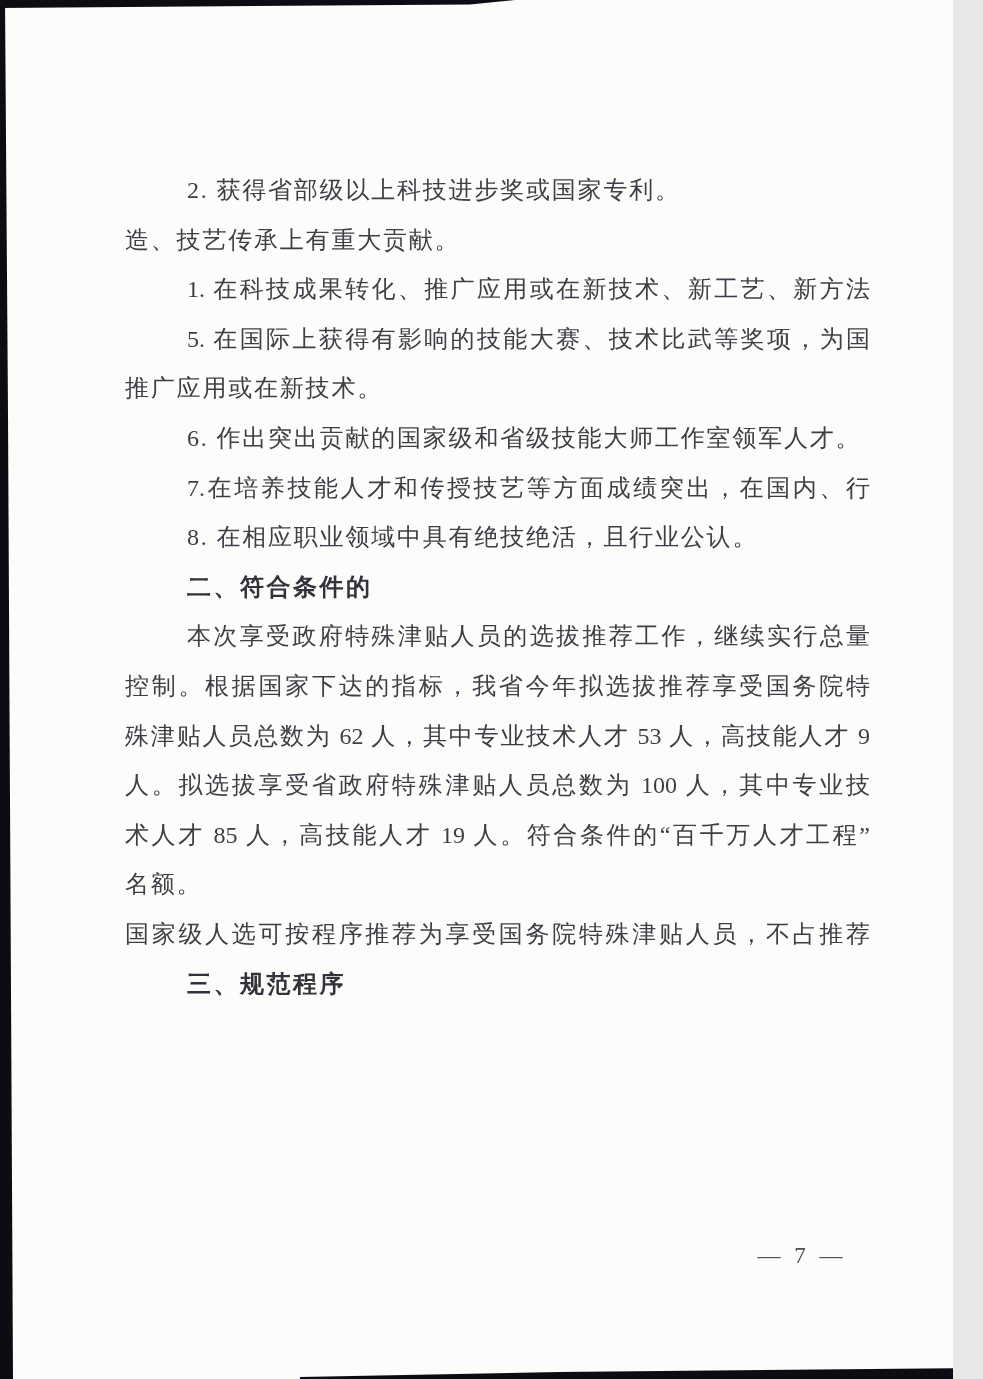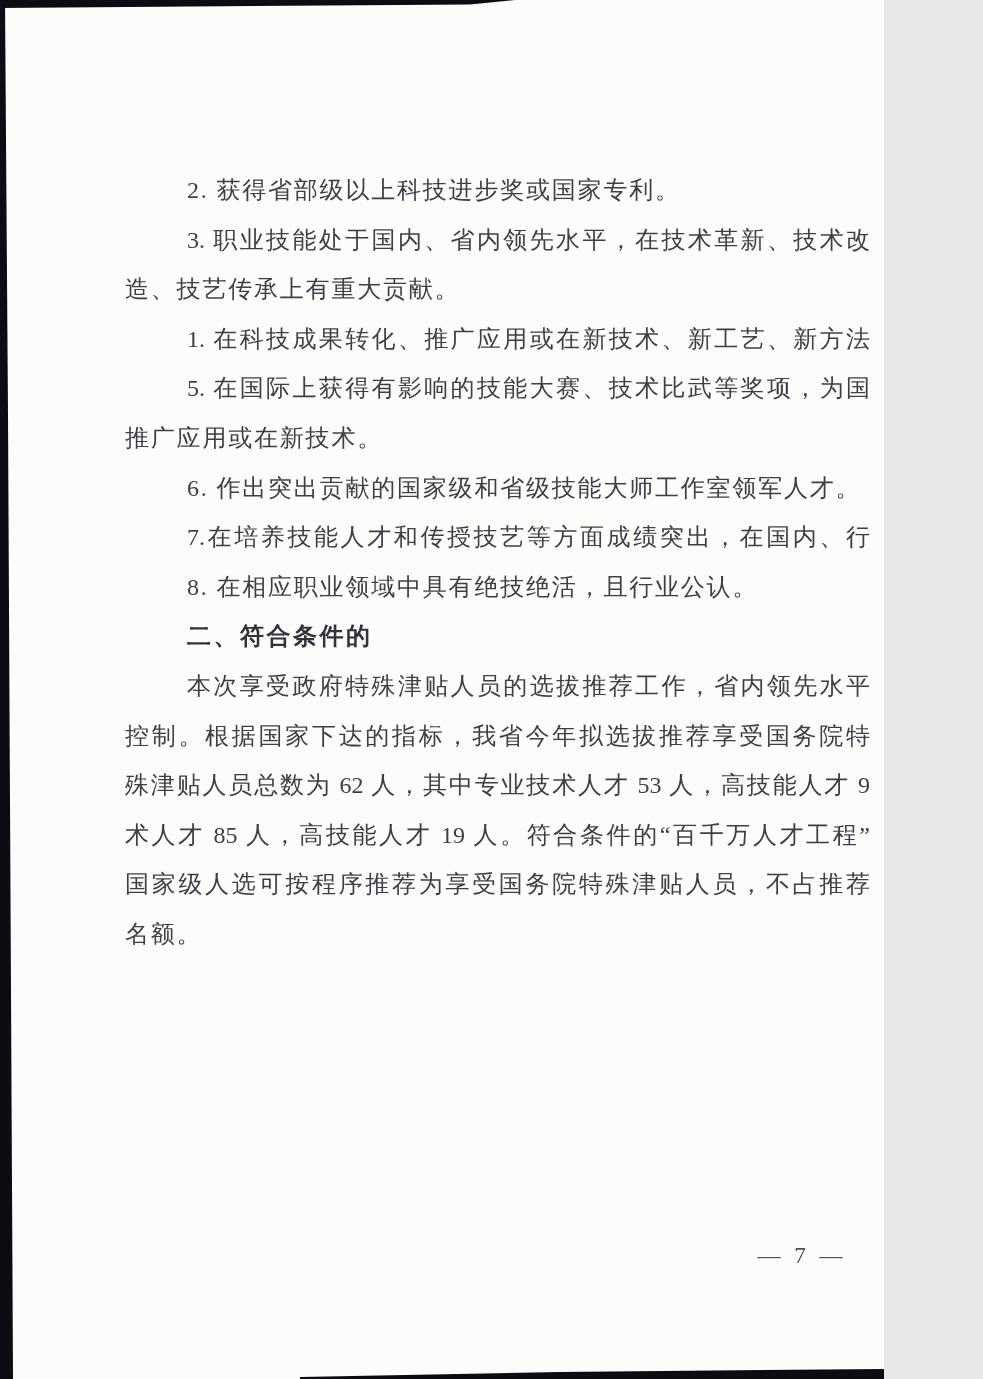--- a/index.html
+++ b/index.html
@@ -1,18 +1,18 @@
 <!DOCTYPE html>
 <html><head>
 <meta charset="utf-8">
 <style>
   html,body { margin:0; padding:0; background:#e8e8e8; }
   .page {
     position:relative;
-    width:884px; height:1379px;
+    width:953px; height:1379px;
     background:#fcfcfb;
     overflow:hidden;
     font-family:"Liberation Serif","DejaVu Serif",serif;
     color:#3e3e46;
   }
   
   .artifact { position:absolute; background:#0d0c13; }
   .edge-top    { left:0; top:0; width:515px; height:8px;
                  clip-path:polygon(0 0,515px 0,470px 55%,0 100%); }
   .edge-left   { left:0; top:0; width:16px; height:1379px;
@@ -42,32 +42,33 @@
 <div class="page">
 
   <div class="artifact edge-top"></div>
   <div class="artifact edge-left"></div>
   <div class="artifact edge-right"></div>
   <div class="edge-right-outer" style="position:absolute;"></div>
   <div class="artifact edge-bottom"></div>
 
   <main class="text-block">
     <p class="line i">2. 获得省部级以上科技进步奖或国家专利。</p>
-    <p class="line i j">3. 职业技能处于国内、省内领先水平，在技术革新、技术改</p>
     <p class="line">造、技艺传承上有重大贡献。</p>
     <p class="line i j">1. 在科技成果转化、推广应用或在新技术、新工艺、新方法</p>
     <p class="line i j">5. 在国际上获得有影响的技能大赛、技术比武等奖项，为国</p>
     <p class="line">推广应用或在新技术。</p>
     <p class="line i">6. 作出突出贡献的国家级和省级技能大师工作室领军人才。</p>
     <p class="line i j">7.在培养技能人才和传授技艺等方面成绩突出，在国内、行</p>
     <p class="line i">8. 在相应职业领域中具有绝技绝活，且行业公认。</p>
     <p class="line i b">二、符合条件的</p>
-    <p class="line i j">本次享受政府特殊津贴人员的选拔推荐工作，省内领先水平</p>
+    <p class="line i j">本次享受政府特殊津贴人员的选拔推荐工作，继续实行总量</p>
     <p class="line j">控制。根据国家下达的指标，我省今年拟选拔推荐享受国务院特</p>
     <p class="line j">殊津贴人员总数为 62 人，其中专业技术人才 53 人，高技能人才 9</p>
+    <p class="line j">人。拟选拔享受省政府特殊津贴人员总数为 100 人，其中专业技</p>
     <p class="line j">术人才 85 人，高技能人才 19 人。符合条件的“百千万人才工程”</p>
+    <p class="line">名额。</p>
     <p class="line j">国家级人选可按程序推荐为享受国务院特殊津贴人员，不占推荐</p>
-    <p class="line">名额。</p>
+    <p class="line i b">三、规范程序</p>
   </main>
 
   <div class="page-number">— 7 —</div>
 
 </div>
 
 </body></html>

